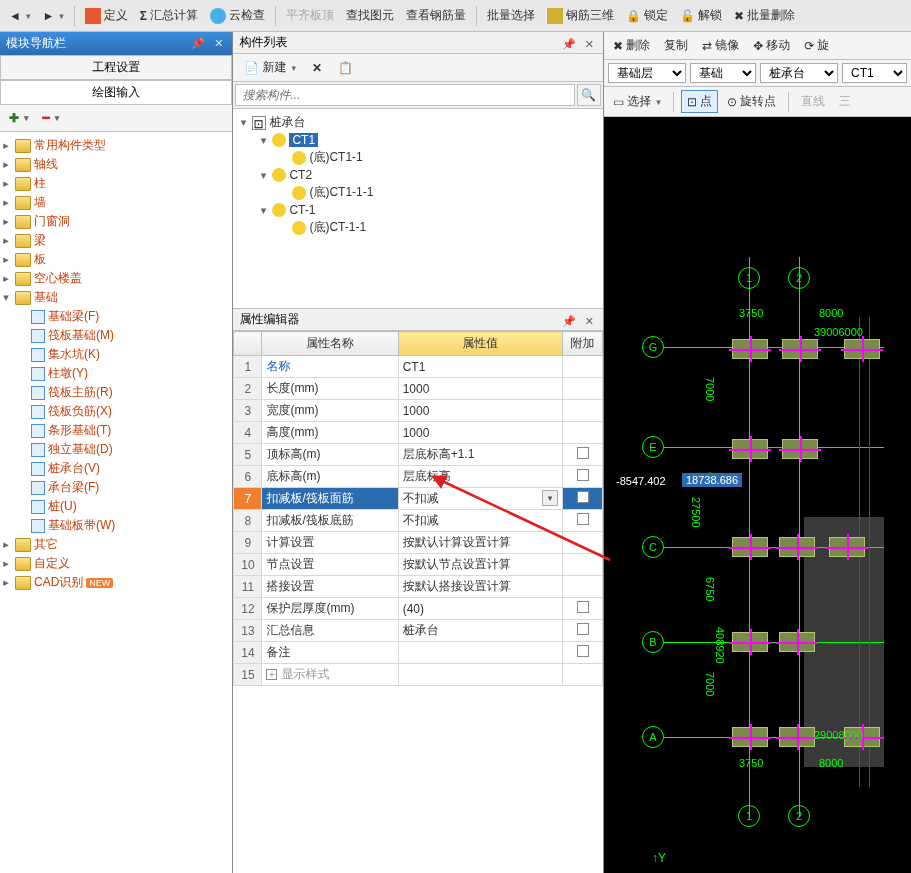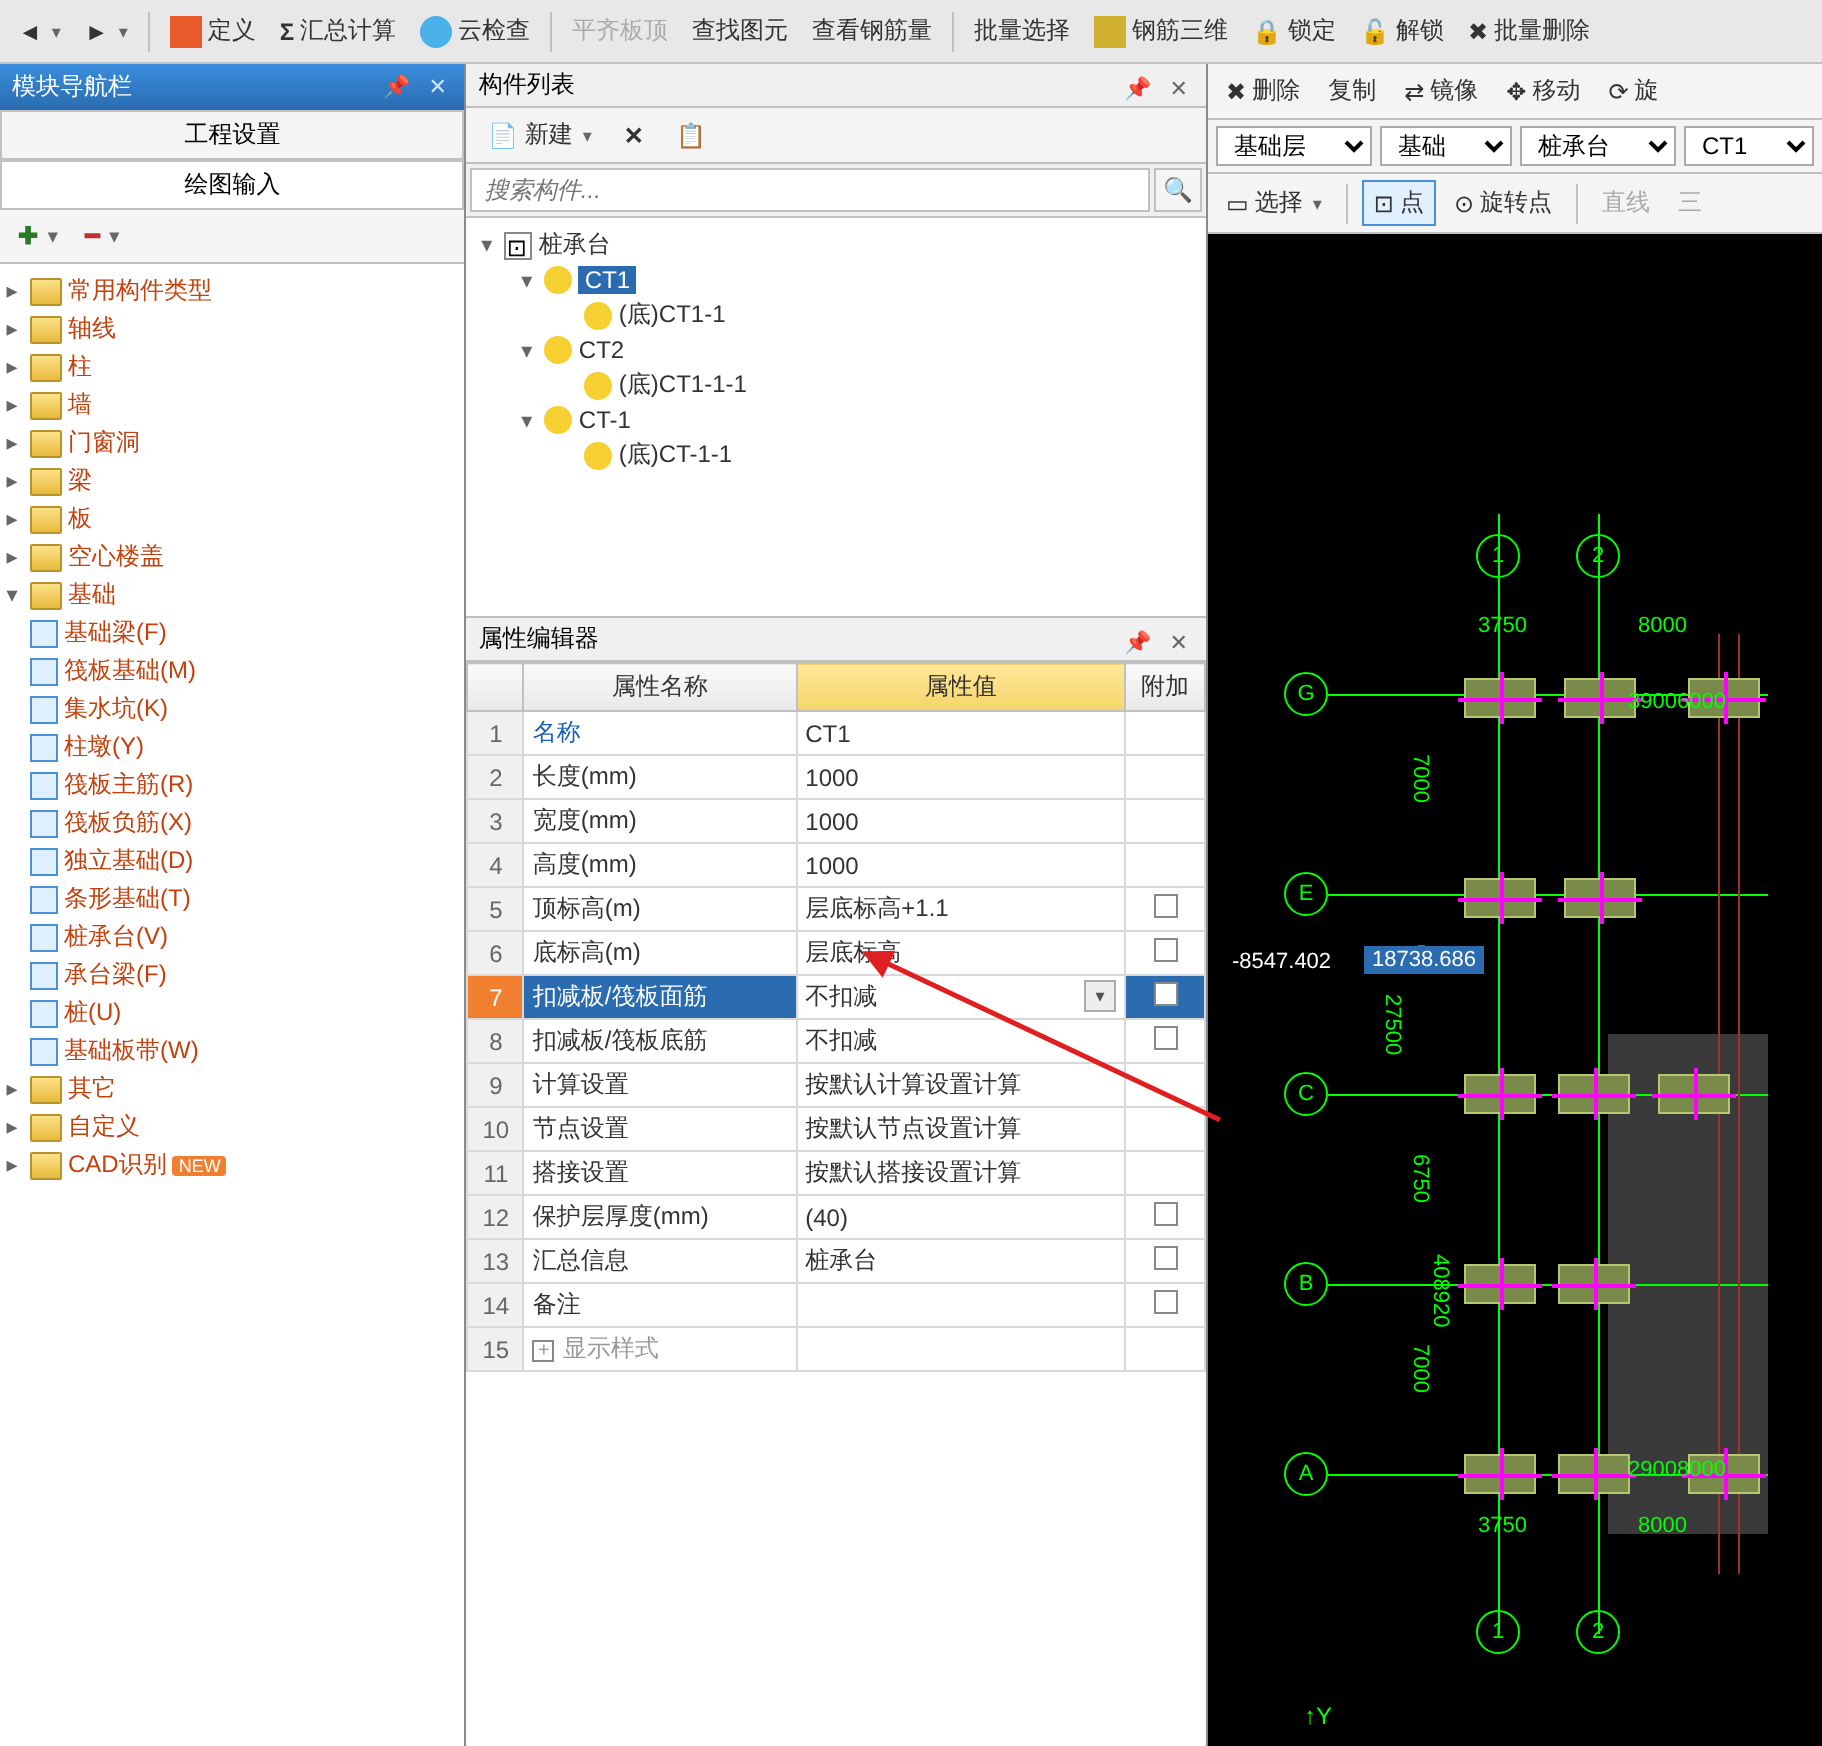--- a/index.html
+++ b/index.html
@@ -18,21 +18,21 @@
 .panel-title .ctrls{color:#cfe4fa;font-size:11px;letter-spacing:3px;cursor:pointer}
 .left-tab{background:#f4f4f4;border:1px solid #c0c0c0;padding:3px;text-align:center;cursor:pointer}
 .left-tab.active{background:#fff}
 .left-toolbar{background:#f4f4f4;border-bottom:1px solid #c0c0c0;padding:4px;display:flex;gap:4px}
 .tree{flex:1;background:#fff;overflow:auto;padding:4px 0}
 .tree-item{display:flex;align-items:center;padding:1px 0;cursor:pointer;white-space:nowrap}
 .tree-toggle{width:12px;text-align:center;color:#666;font-size:11px}
 .tree-icon{width:16px;height:14px;margin:0 3px;display:inline-block}
 .folder-icon{background:linear-gradient(#fce28a,#e8b93a);border:1px solid #b8922a;border-radius:1px}
 .tree-label{color:#c2410c}
-.tree-children{padding-left:0}
+.tree-children{padding-left:16px}
 .leaf-icon{width:14px;height:14px;border:1px solid #4a90d9;background:#e0f0ff;margin:0 3px}
 .new-badge{color:#fff;background:#f08030;font-size:9px;padding:0 3px;border-radius:2px;margin-left:3px}
 
 
 .mid-panel{width:389px;display:flex;flex-direction:column;border-right:1px solid #8a8a8a}
 .mid-header{background:#f0f0f0;padding:2px 6px;display:flex;justify-content:space-between;align-items:flex-end;border-bottom:1px solid #c0c0c0}
 .pin-x{color:#666;font-size:11px;letter-spacing:3px}
 .mid-toolbar{background:#f4f4f4;padding:3px 6px;border-bottom:1px solid #c0c0c0;display:flex;align-items:center;gap:6px}
 .search-row{display:flex;border-bottom:1px solid #c0c0c0}
 .search-input{flex:1;border:1px solid #c0c0c0;padding:3px 6px;font-style:italic;color:#999;margin:2px}
@@ -207,26 +207,26 @@
             <span class="tree-label">筏板主筋(R)</span>
           </div>
           <div class="tree-item">
             <span class="tree-toggle"></span>
             <span class="leaf-icon"></span>
             <span class="tree-label">筏板负筋(X)</span>
           </div>
           <div class="tree-item">
             <span class="tree-toggle"></span>
             <span class="leaf-icon"></span>
+            <span class="tree-label">条形基础(T)</span>
+          </div>
+          <div class="tree-item">
+            <span class="tree-toggle"></span>
+            <span class="leaf-icon"></span>
             <span class="tree-label">独立基础(D)</span>
-          </div>
-          <div class="tree-item">
-            <span class="tree-toggle"></span>
-            <span class="leaf-icon"></span>
-            <span class="tree-label">条形基础(T)</span>
           </div>
           <div class="tree-item">
             <span class="tree-toggle"></span>
             <span class="leaf-icon"></span>
             <span class="tree-label">桩承台(V)</span>
           </div>
           <div class="tree-item">
             <span class="tree-toggle"></span>
             <span class="leaf-icon"></span>
             <span class="tree-label">承台梁(F)</span>
@@ -529,21 +529,21 @@
           <div class="bar-v"></div>
         </div>
         <div class="pile" style="left:240px;top:610px">
           <div class="bar-h"></div>
           <div class="bar-v"></div>
         </div>
         <div class="dim-text" style="left:135px;top:190px">3750</div>
         <div class="dim-text" style="left:215px;top:190px">8000</div>
         <div class="dim-text" style="left:135px;top:640px">3750</div>
         <div class="dim-text" style="left:215px;top:640px">8000</div>
-        <div class="dim-text" style="left:210px;top:228px">39006000</div>
+        <div class="dim-text" style="left:210px;top:209px">39006000</div>
         <div class="dim-text" style="left:210px;top:612px">29008000</div>
         <div class="dim-text v" style="left:100px;top:260px">7000</div>
         <div class="dim-text v" style="left:86px;top:380px">27500</div>
         <div class="dim-text v" style="left:100px;top:460px">6750</div>
         <div class="dim-text v" style="left:100px;top:555px">7000</div>
         <div class="dim-text v" style="left:100px;top:355px">67</div>
         <div class="dim-text v" style="left:110px;top:510px">408920</div>
         <div class="coord-text" style="left:12px;top:358px">-8547.402</div>
         <div class="coord-box" style="left:78px;top:356px">18738.686</div>
         <div class="axis-arrow" style="left:48px;bottom:8px;color:#0f0">↑<span>Y</span></div>

